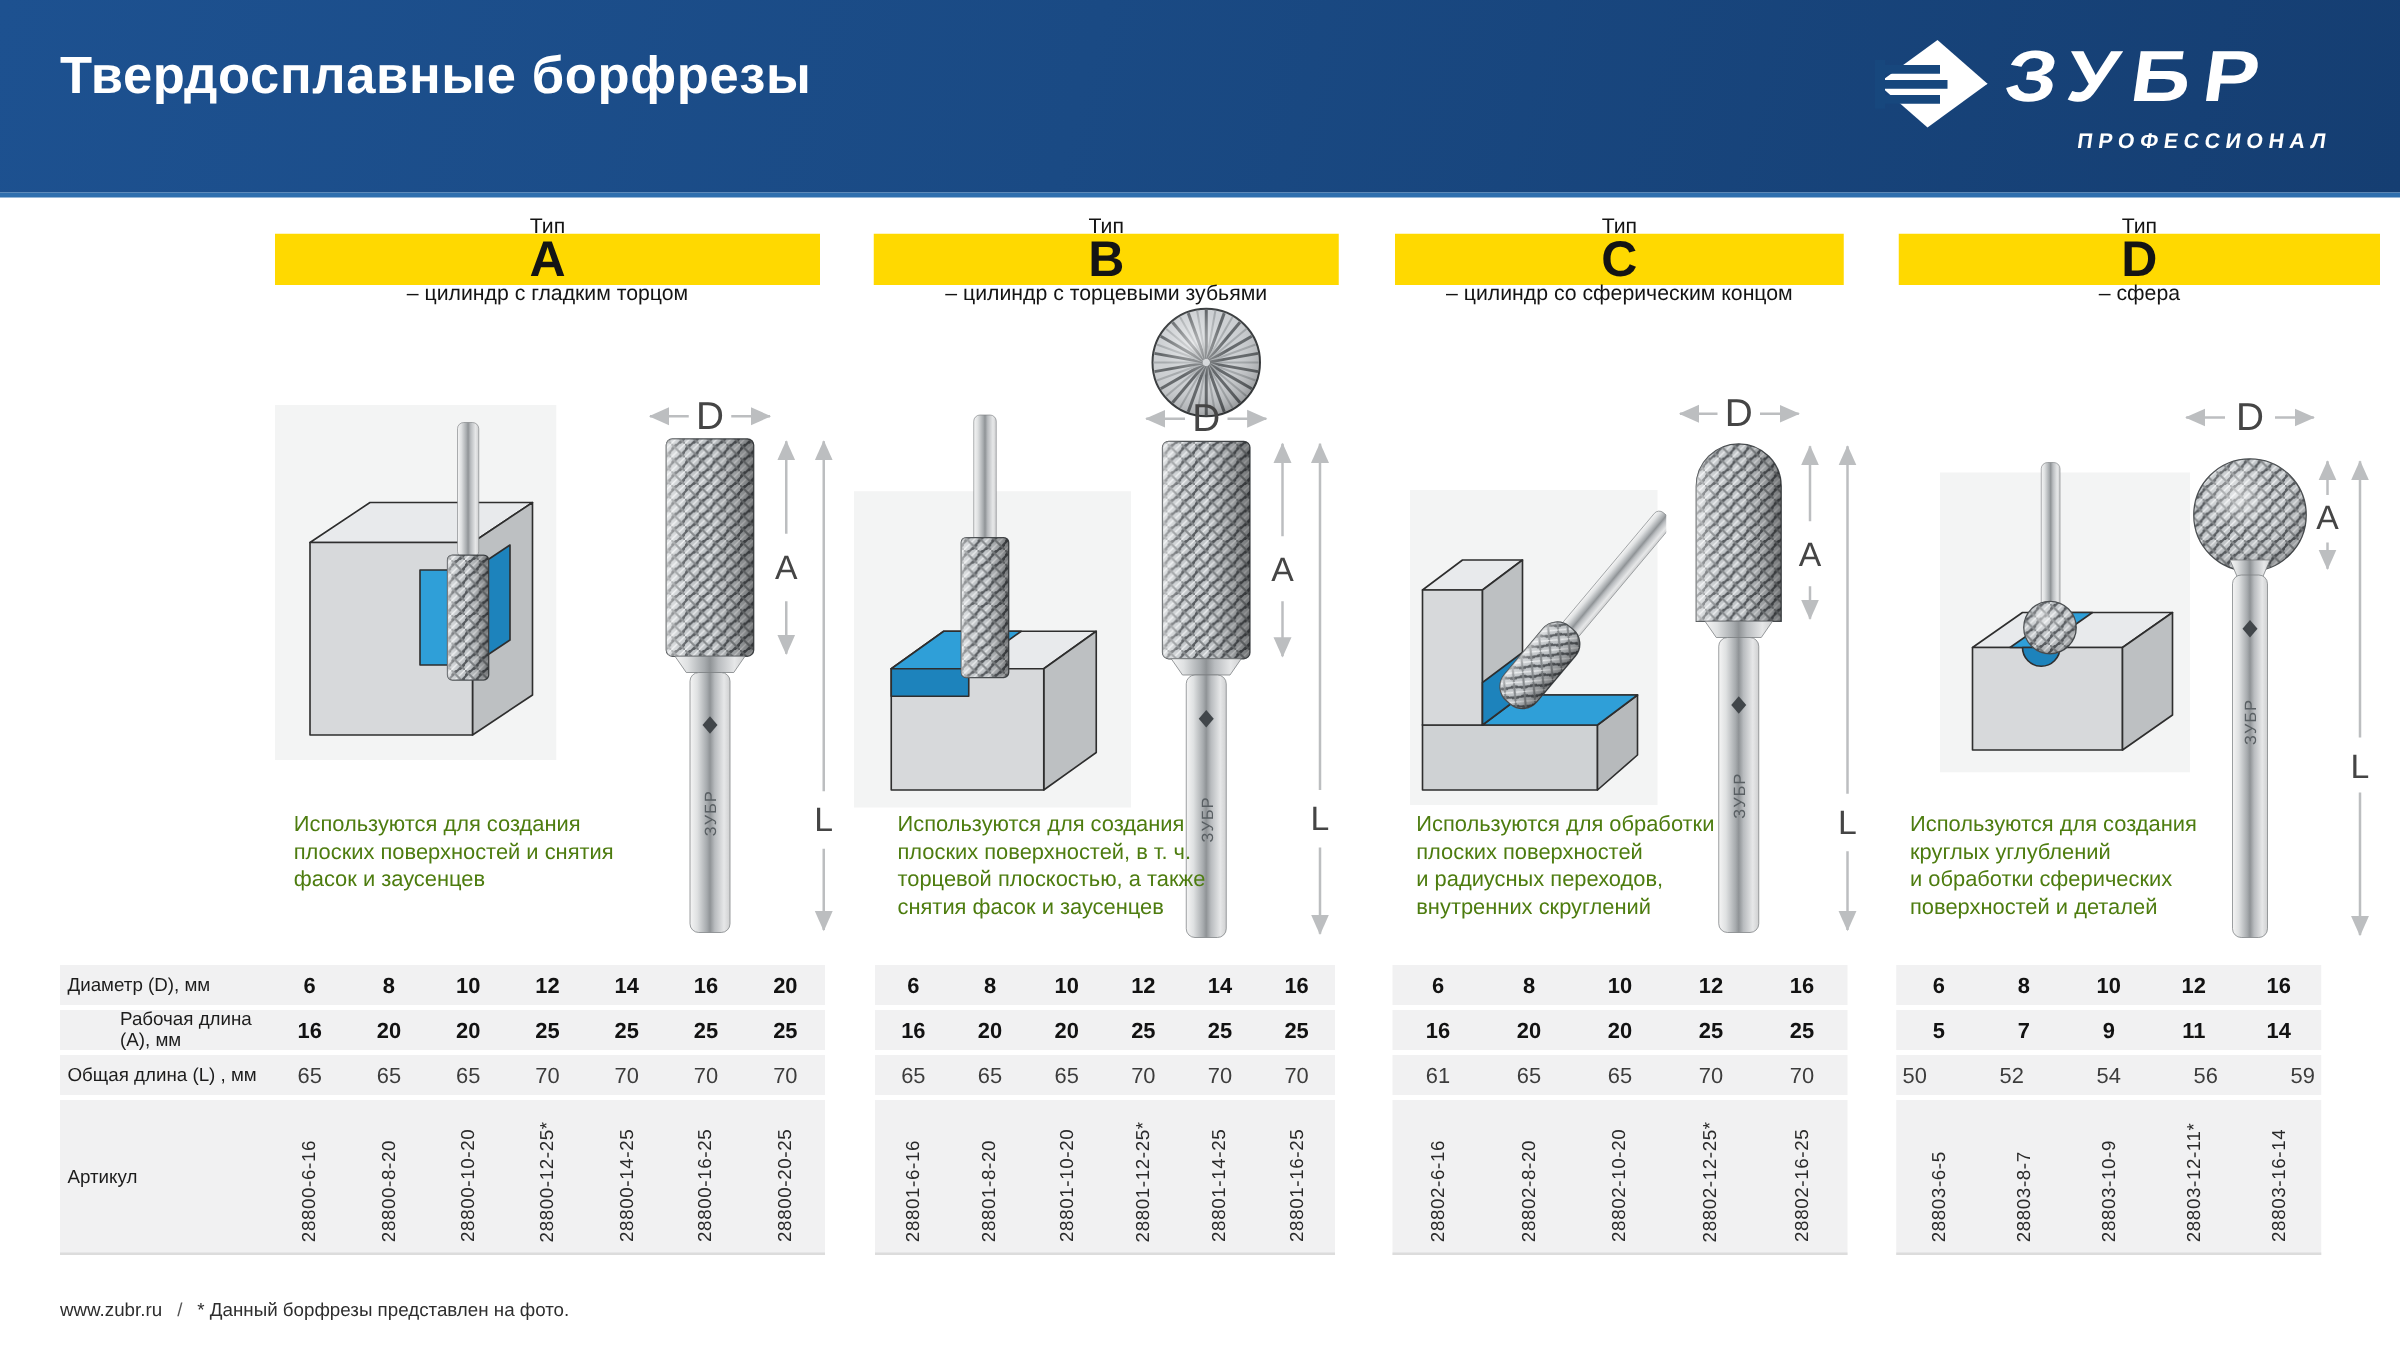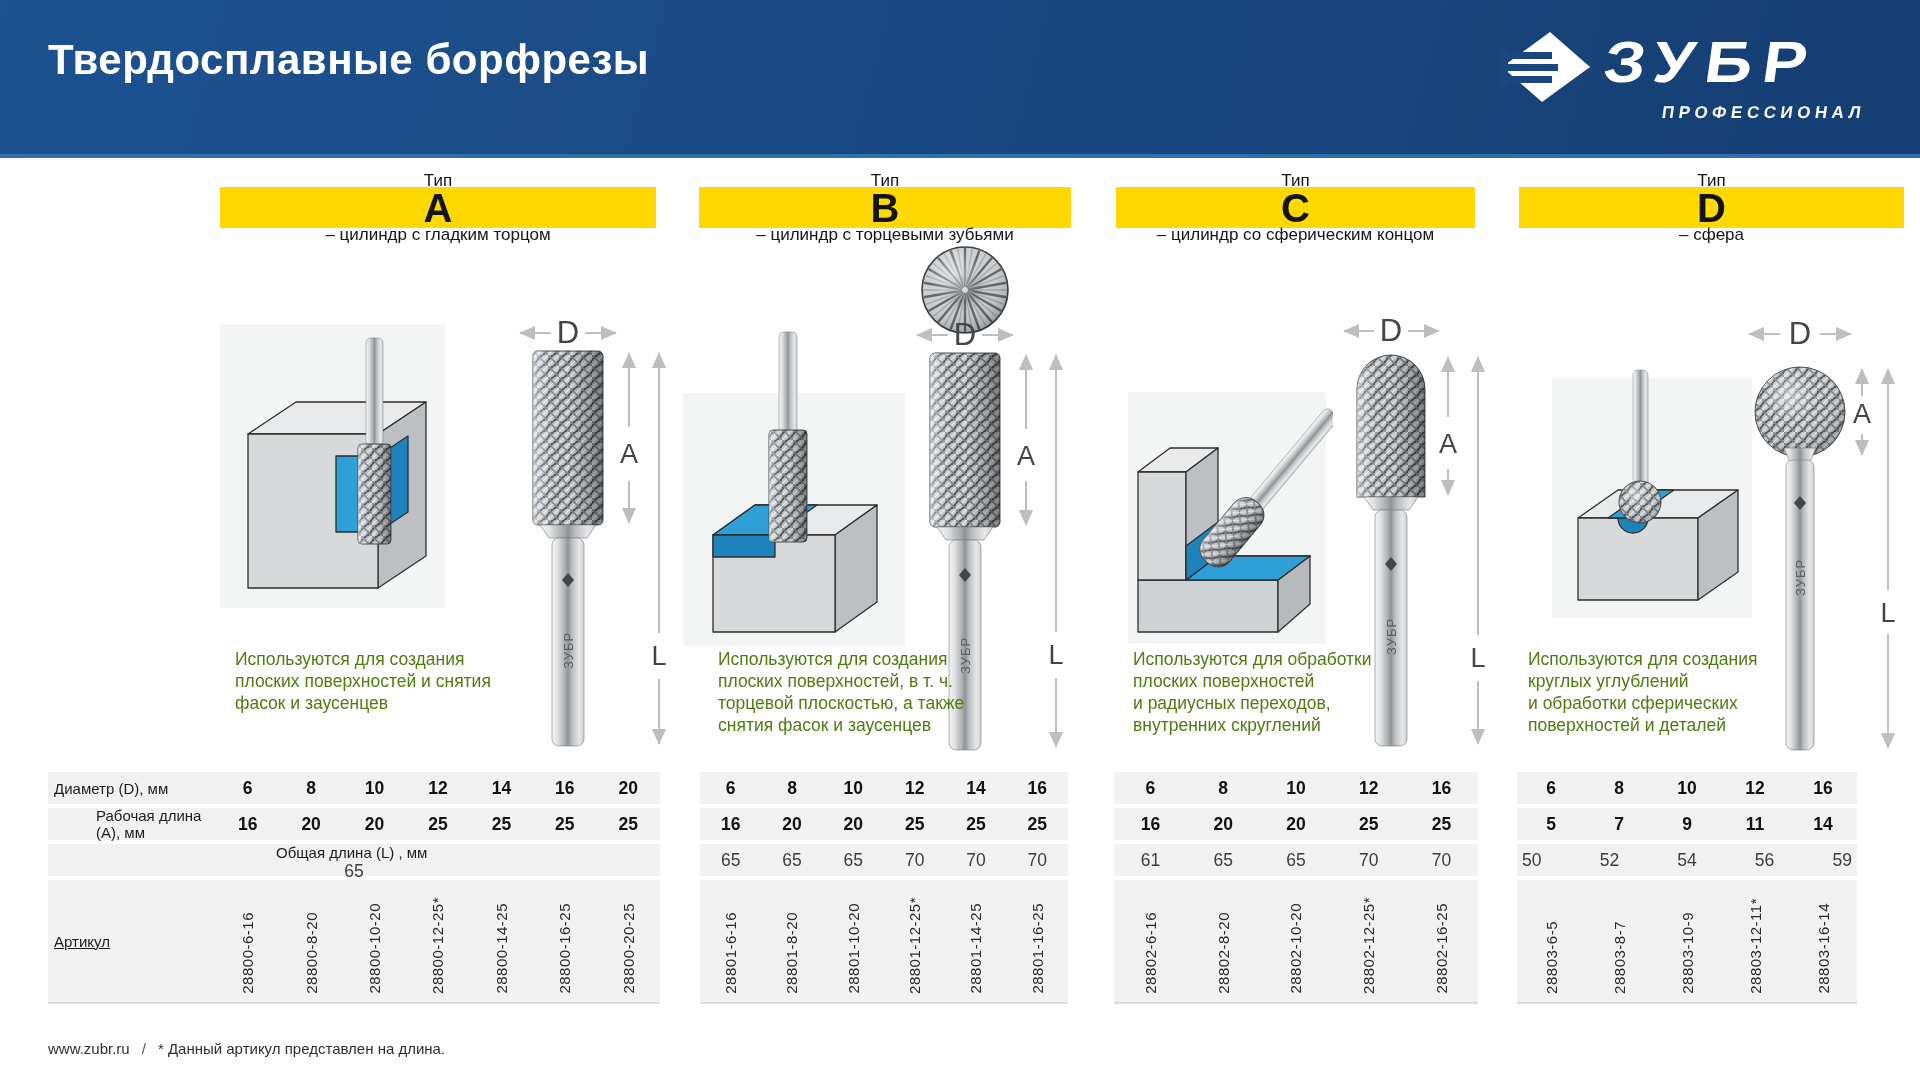--- a/index.html
+++ b/index.html
@@ -322,32 +322,32 @@
       <div class="trow r-bold" style="left: 48px; top: 808px; width: 612px; height: 32px;">
         <div class="tlabel" style="width: 168px; padding-left: 48px;">Рабочая длина (A), мм</div>
         <div class="tcell">16</div>
         <div class="tcell">20</div>
         <div class="tcell">20</div>
         <div class="tcell">25</div>
         <div class="tcell">25</div>
         <div class="tcell">25</div>
         <div class="tcell">25</div>
       </div>
-      <div class="trow r-light" style="left: 48px; top: 844px; width: 612px; height: 32px; flex-direction: column;">
+      <div class="trow r-light" style="left: 48px; top: 844px; width: 612px; height: 32px;">
         <div class="tlabel" style="width: 168px;">Общая длина (L) , мм</div>
         <div class="tcell">65</div>
         <div class="tcell">65</div>
         <div class="tcell">65</div>
         <div class="tcell">70</div>
         <div class="tcell">70</div>
         <div class="tcell">70</div>
         <div class="tcell">70</div>
       </div>
       <div class="trow r-sku" style="left: 48px; top: 880px; width: 612px; height: 122px;">
-        <div class="tlabel" style="width: 168px; text-decoration: underline;">Артикул</div>
+        <div class="tlabel" style="width: 168px;">Артикул</div>
         <div class="tcell">
           <span class="sku">28800-6-16</span>
         </div>
         <div class="tcell">
           <span class="sku">28800-8-20</span>
         </div>
         <div class="tcell">
           <span class="sku">28800-10-20</span>
         </div>
         <div class="tcell">
@@ -479,16 +479,16 @@
         <div class="tcell">
           <span class="sku">28803-12-11*</span>
         </div>
         <div class="tcell">
           <span class="sku">28803-16-14</span>
         </div>
       </div>
     </div>
 
   <div class="footer">
-    <span>www.zubr.ru</span><span class="sep">/</span><span>* Данный артикул представлен на длина.</span>
+    <span>www.zubr.ru</span><span class="sep">/</span><span>* Данный борфрезы представлен на фото.</span>
   </div>
 
 </div>
 
 </body></html>

